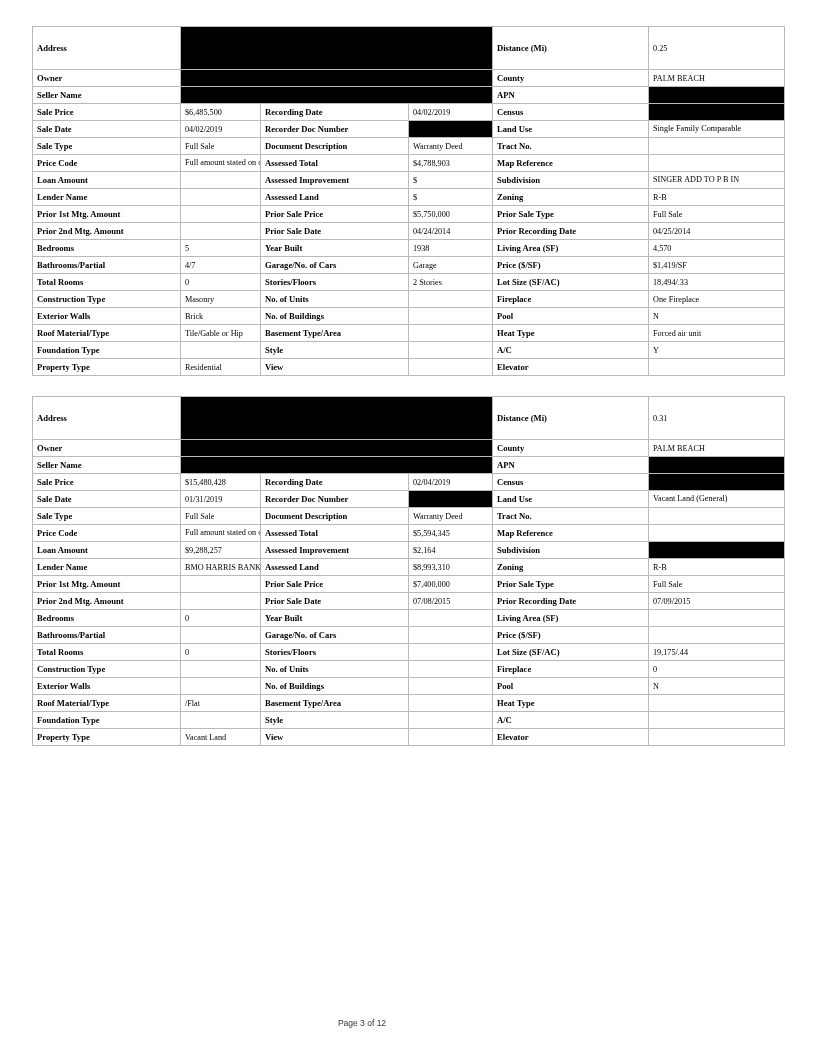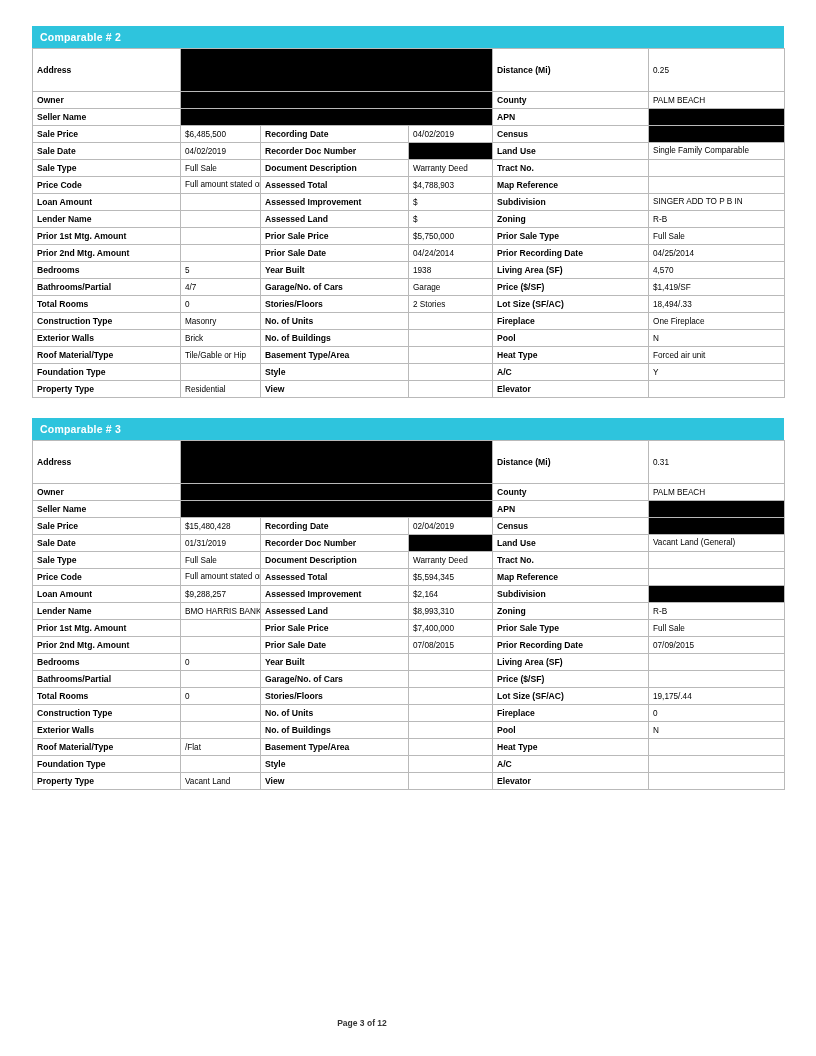--- a/index.html
+++ b/index.html
@@ -26,20 +26,21 @@
     font-weight: bold;
     font-size: 10.5px;
     padding: 4px 6px 4px 7px;
     letter-spacing: 0.2px;
     border: 1px solid #2ec4dd;
   }
   table.comp {
     width: 100%;
     border-collapse: collapse;
     table-layout: fixed;
+    font-family: Liberation Serif, serif;
   }
   table.comp td {
     border: 1px solid #b9b9b9;
     padding: 2px 4px;
     vertical-align: middle;
     height: 17px;
     overflow: hidden;
     white-space: nowrap;
   }
   td.lbl {
@@ -59,37 +60,36 @@
   }
   .redact-cell { padding: 0 !important; background: #000000; }
   .wrapval { white-space: normal; font-size: 8.2px; line-height: 1.15; }
   .footer {
     position: absolute;
     bottom: 28px;
     left: 0;
     width: 724px;
     text-align: center;
     font-size: 8.5px;
-    font-weight: bold;
+    font-weight: normal;
     color: #333333;
   }
   col.c1 { width: 148px; }
   col.c2 { width: 80px; }
   col.c3 { width: 148px; }
   col.c4 { width: 84px; }
   col.c5 { width: 156px; }
   col.c6 { width: 136px; }
 </style>
 </head>
 <body>
 
 <div class="page">
   <div id="comp-container">
       <div class="comp-block">
-        <div class="comp-header">Comparable # 2</div>
         <table class="comp">
           <colgroup>
             <col class="c1">
             <col class="c2">
             <col class="c3">
             <col class="c4">
             <col class="c5">
             <col class="c6">
           </colgroup>
           <tbody>
@@ -248,21 +248,20 @@
               <td class="val">Residential</td>
               <td class="lbl">View</td>
               <td class="val"></td>
               <td class="lbl">Elevator</td>
               <td class="val"></td>
             </tr>
           </tbody>
         </table>
       </div>
       <div class="comp-block">
-        <div class="comp-header">Comparable # 3</div>
         <table class="comp">
           <colgroup>
             <col class="c1">
             <col class="c2">
             <col class="c3">
             <col class="c4">
             <col class="c5">
             <col class="c6">
           </colgroup>
           <tbody>

